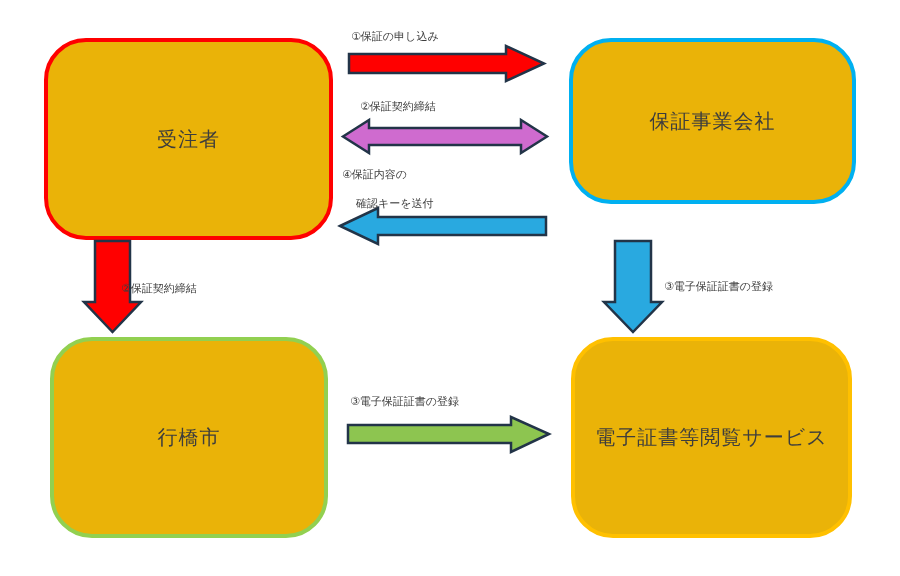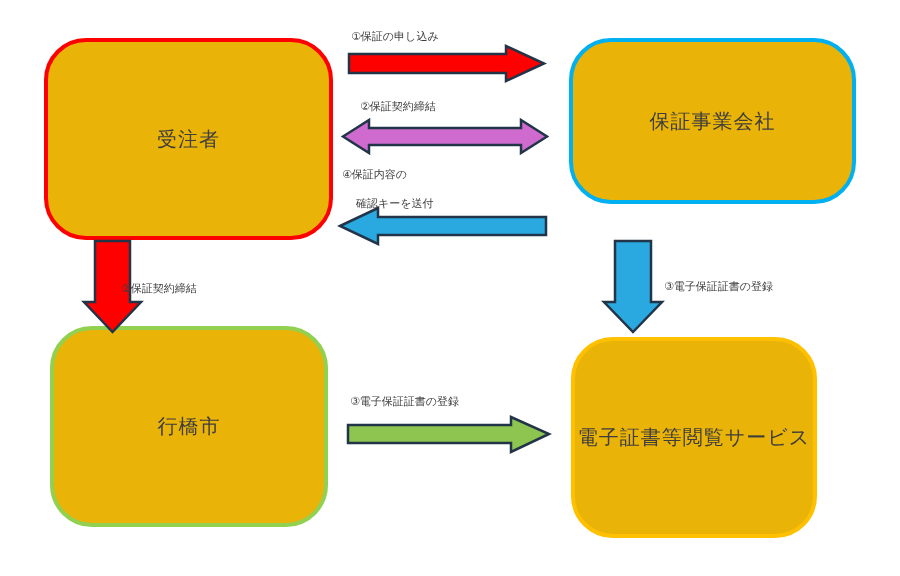--- a/index.html
+++ b/index.html
@@ -23,22 +23,22 @@
     box-sizing: border-box;
     text-align: right;
   }
   .node-label {
     font-size: 20px;
     letter-spacing: 1px;
     white-space: nowrap;
   }
   .box-contractor        { left: 44px;  top: 38px;  width: 289px; height: 202px; }
   .box-guarantee-company { left: 569px; top: 38px;  width: 287px; height: 166px; }
-  .box-city              { left: 50px;  top: 326px; width: 278px; height: 201px; }
-  .box-viewing-service   { left: 571px; top: 337px; width: 246px; height: 201px; }
+  .box-city              { left: 50px;  top: 337px; width: 278px; height: 201px; }
+  .box-viewing-service   { left: 571px; top: 337px; width: 281px; height: 201px; }
 
   .arrows-layer {
     position: absolute;
     left: 0; top: 0;
     width: 900px; height: 576px;
   }
   .arrows-layer polygon {
     stroke-width: 2.5;
     stroke-linejoin: miter;
   }

